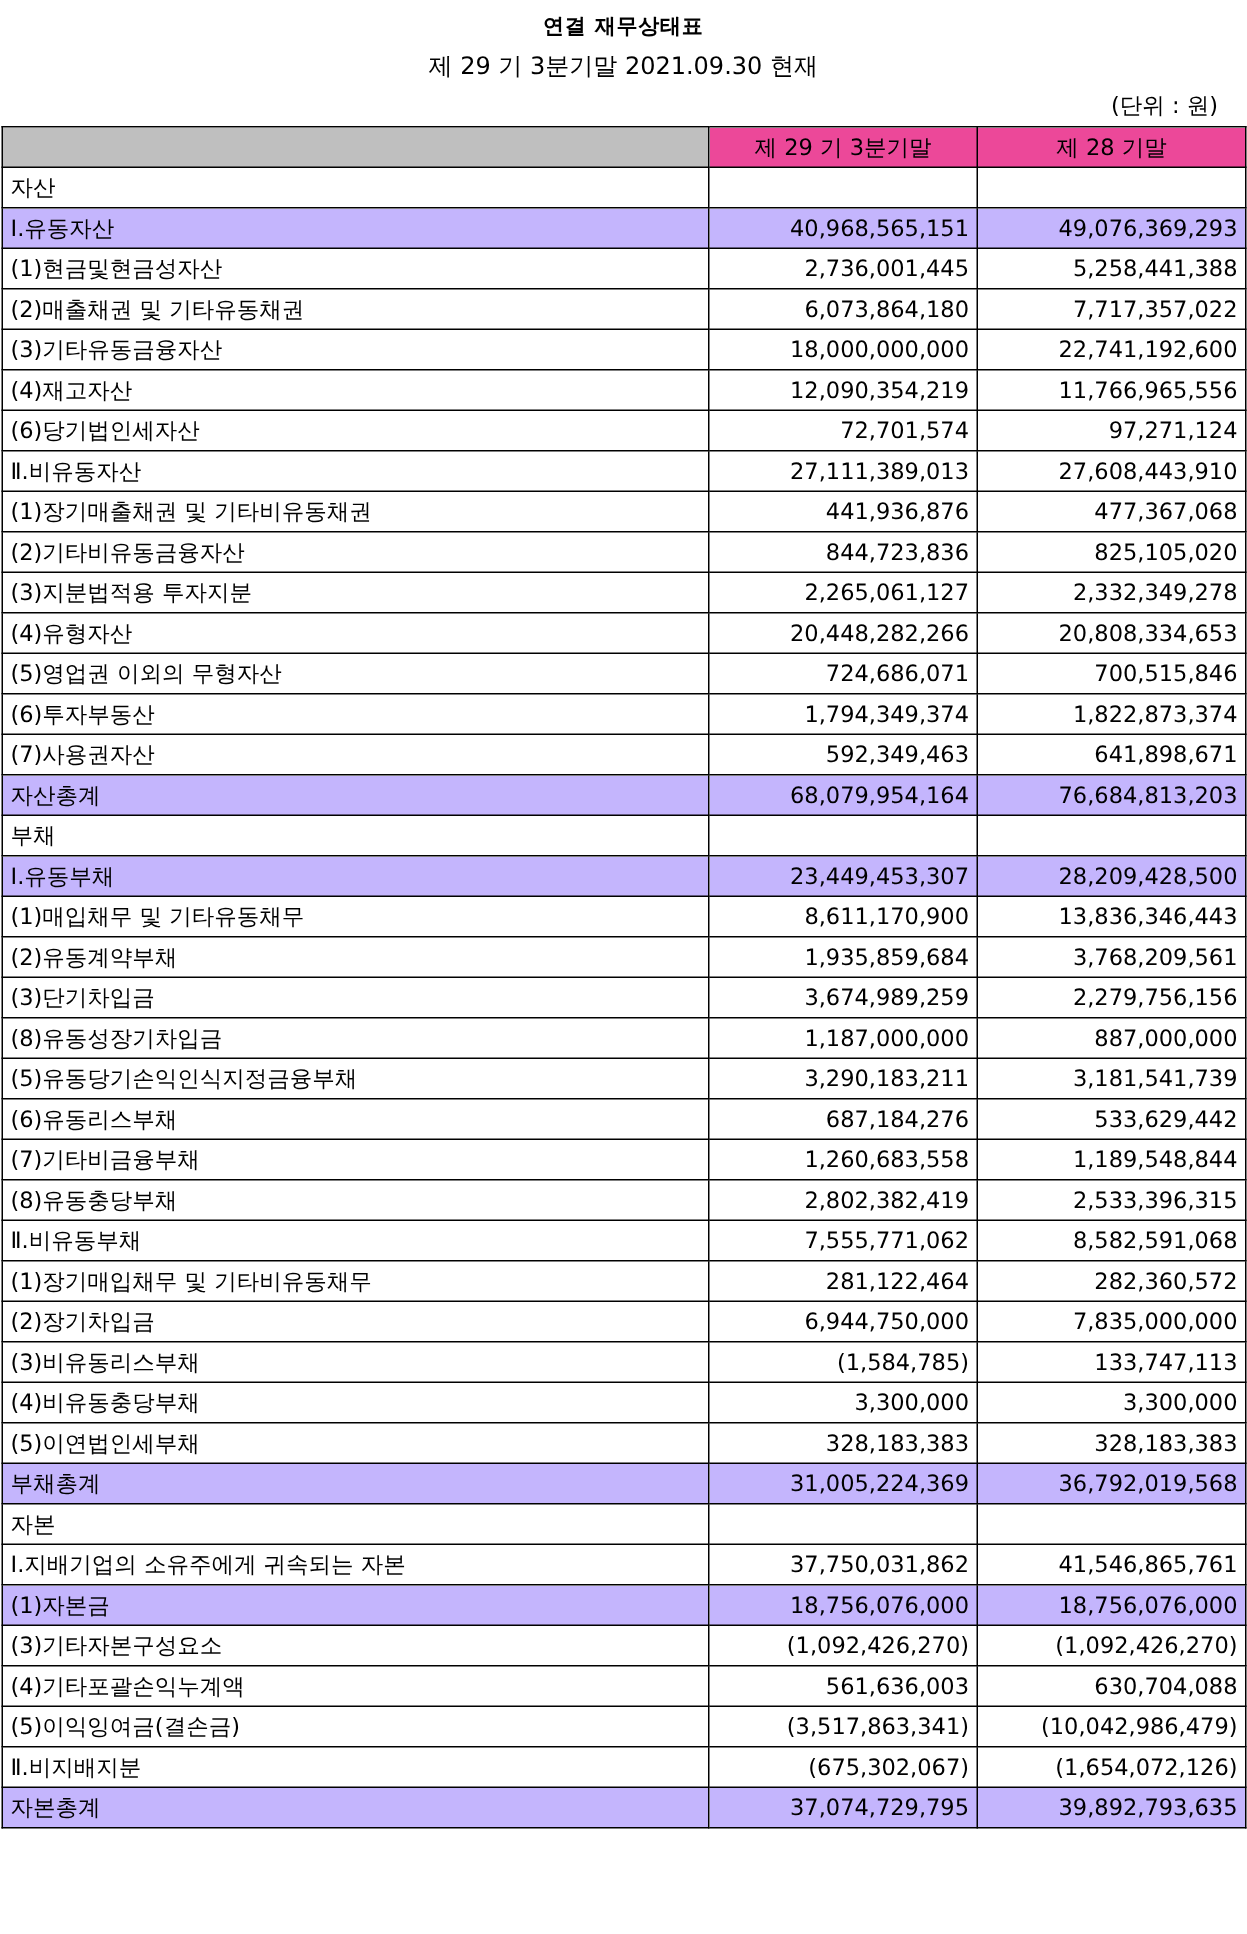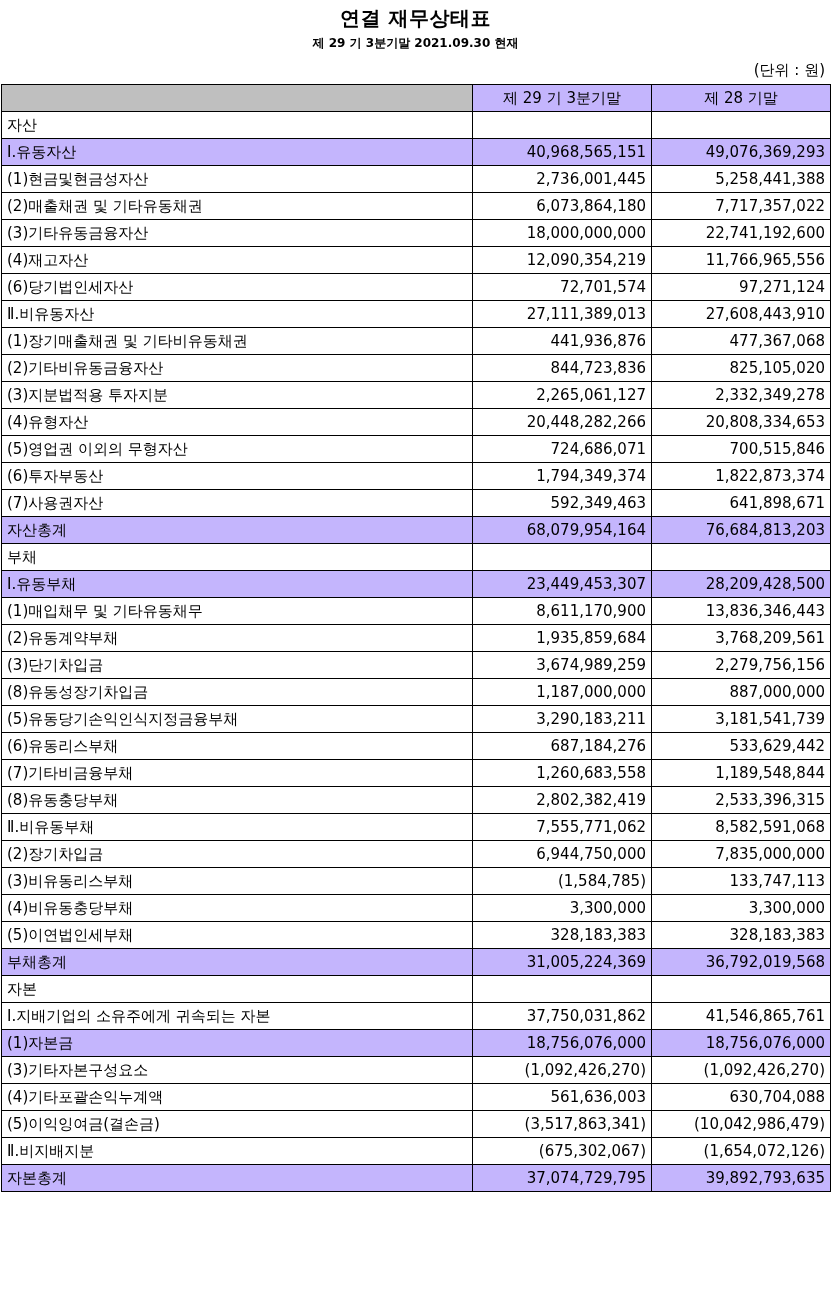--- a/index.html
+++ b/index.html
@@ -21,40 +21,40 @@
     position: relative;
     box-sizing: border-box;
   }
 
   
   .title-block {
     text-align: center;
     padding-top: 5px;
   }
   .doc-title {
-    font-size: 20px;
+    font-size: 14px;
     font-weight: bold;
     letter-spacing: 0.5px;
     line-height: 26px;
     margin: 0;
   }
   .period-line {
-    font-size: 12px;
+    font-size: 16px;
     line-height: 25px;
     margin: 0;
     white-space: pre;
-    font-weight: bold;
+    font-weight: normal;
   }
 
   
   .unit-note {
     text-align: right;
     font-size: 15px;
     line-height: 22px;
-    padding-right: 6px;
+    padding-right: 19px;
     padding-top: 3px;
     padding-bottom: 3px;
   }
 
   
   table.fin {
     border-collapse: collapse;
     table-layout: fixed;
     width: 829px;
     margin: 0 1px;
@@ -68,21 +68,21 @@
     height: 27px;
     padding: 0 5px;
     box-sizing: border-box;
     line-height: 25px;
     white-space: nowrap;
     overflow: hidden;
     font-weight: normal;
   }
 
   thead th {
-    background: #c4b5fd;
+    background: #ec4899;
     text-align: center;
     font-size: 15px;
   }
   thead th.blank-head { background: #bfbfbf; }
 
   td.label { text-align: left; }
   td.value { text-align: right; font-variant-numeric: tabular-nums; }
 
   
   .ind0 { padding-left: 4px; }
@@ -248,20 +248,25 @@
           <td class="label ind2">(8)유동충당부채</td>
           <td class="value">2,802,382,419</td>
           <td class="value">2,533,396,315</td>
         </tr>
         <tr class="plain">
           <td class="label ind1">Ⅱ.비유동부채</td>
           <td class="value">7,555,771,062</td>
           <td class="value">8,582,591,068</td>
         </tr>
         <tr class="plain">
+          <td class="label ind2">(1)장기매입채무 및 기타비유동채무</td>
+          <td class="value">281,122,464</td>
+          <td class="value">282,360,572</td>
+        </tr>
+        <tr class="plain">
           <td class="label ind2">(2)장기차입금</td>
           <td class="value">6,944,750,000</td>
           <td class="value">7,835,000,000</td>
         </tr>
         <tr class="plain">
           <td class="label ind2">(3)비유동리스부채</td>
           <td class="value">(1,584,785)</td>
           <td class="value">133,747,113</td>
         </tr>
         <tr class="plain">

